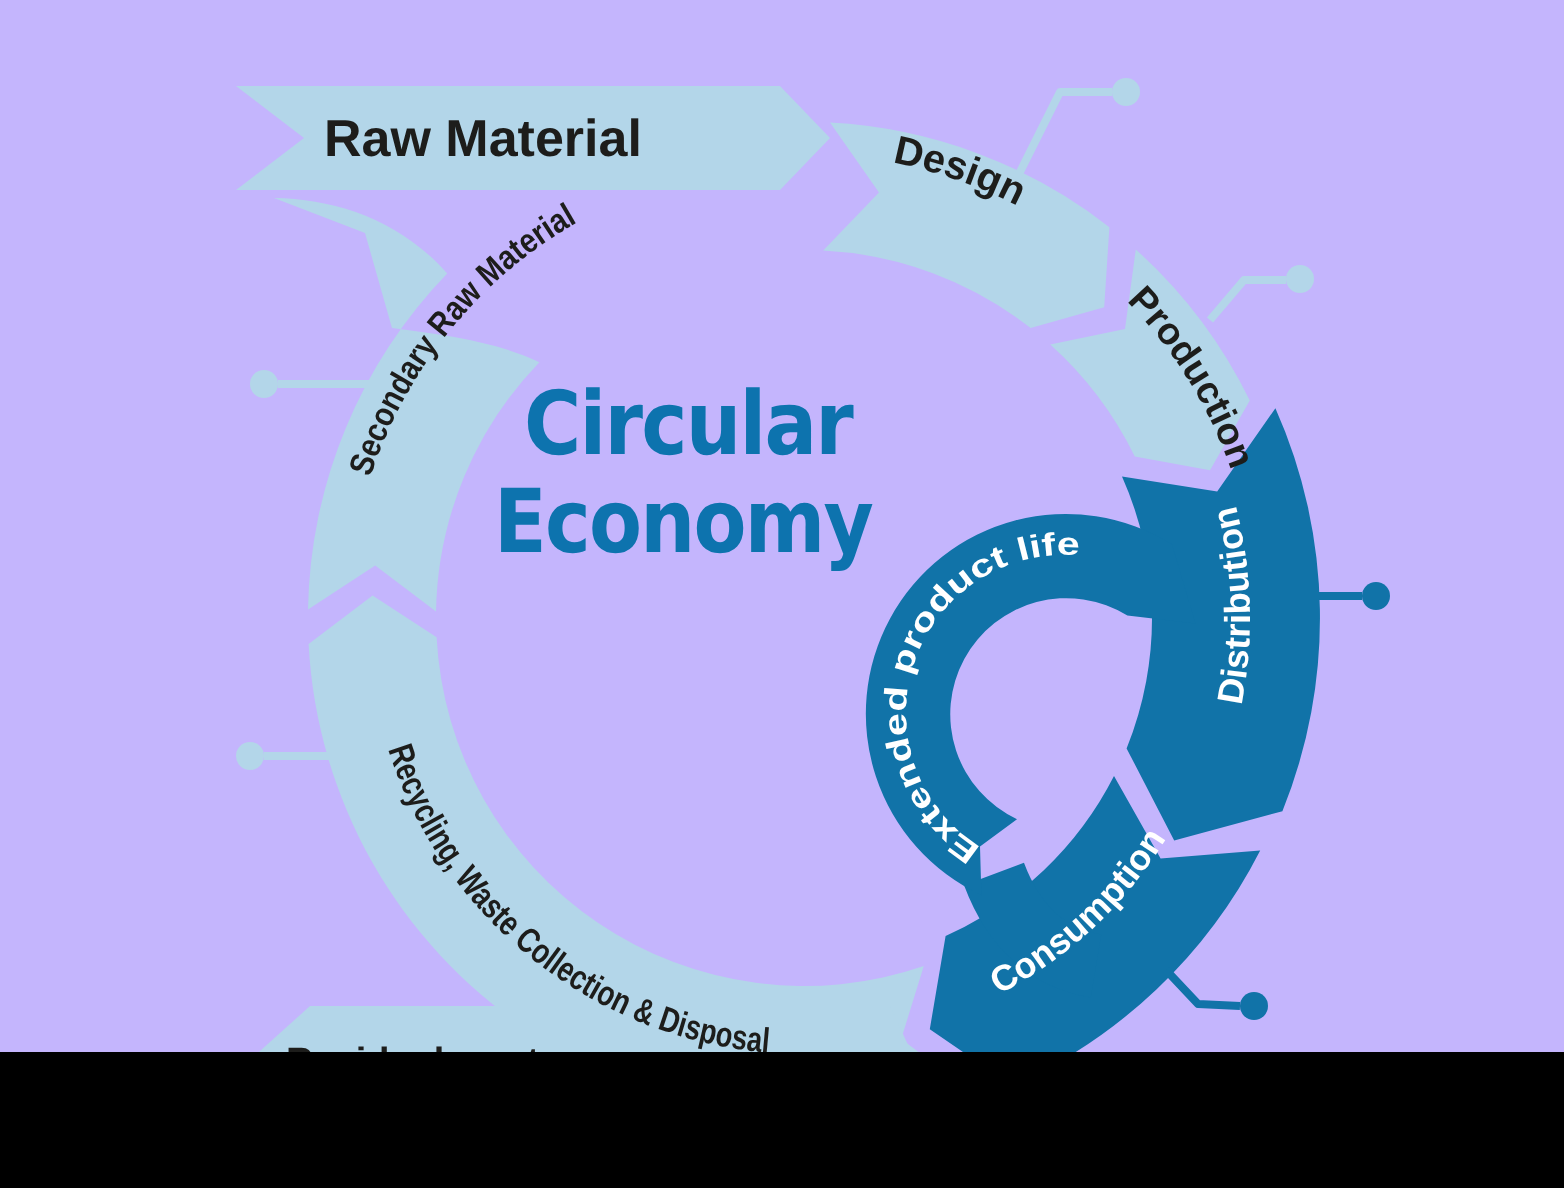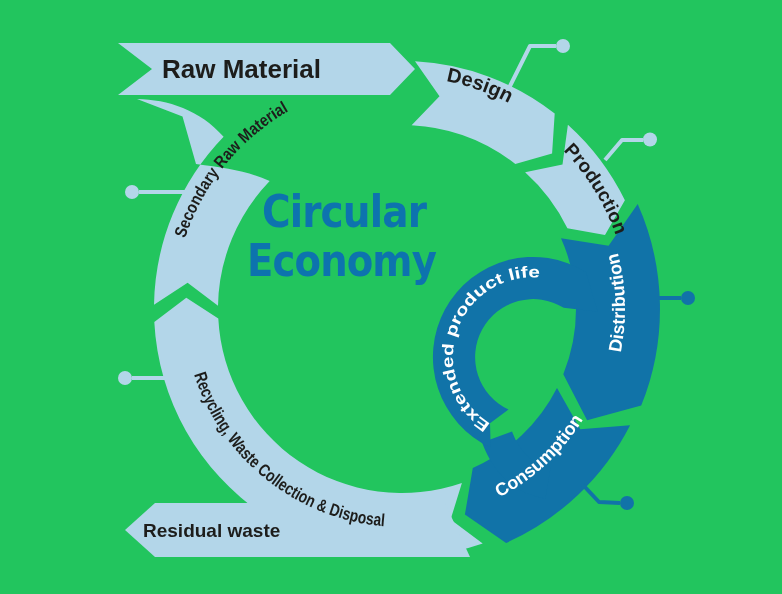--- a/index.html
+++ b/index.html
@@ -1,16 +1,16 @@
 <!DOCTYPE html>
 <html style="--c-light: #b3d6e9; --c-dark: #1173a8; --c-title: #0d73ae; --c-ink: #1d1d1b; --c-white: #ffffff;"><head>
 <meta charset="utf-8">
 <style>
   html,body{margin:0;padding:0;background:#000;}
-  .stage{position:relative;width:782px;height:594px;overflow:hidden;background:#22c55e;}
+  .stage{position:relative;width:782px;height:526px;overflow:hidden;background:#c4b5fd;}
   svg{display:block;width:782px;height:594px;}
   .fill-light{fill:var(--c-light);}
   .fill-dark{fill:var(--c-dark);}
   .stroke-light{stroke:var(--c-light);fill:none;stroke-linejoin:round;}
   .stroke-dark{stroke:var(--c-dark);fill:none;stroke-linejoin:round;}
   .dot-light{fill:var(--c-light);}
   .dot-dark{fill:var(--c-dark);}
   .lbl{font-family:"Liberation Sans",sans-serif;font-weight:bold;}
   .lbl-ink{fill:var(--c-ink);}
   .lbl-white{fill:var(--c-white);}

